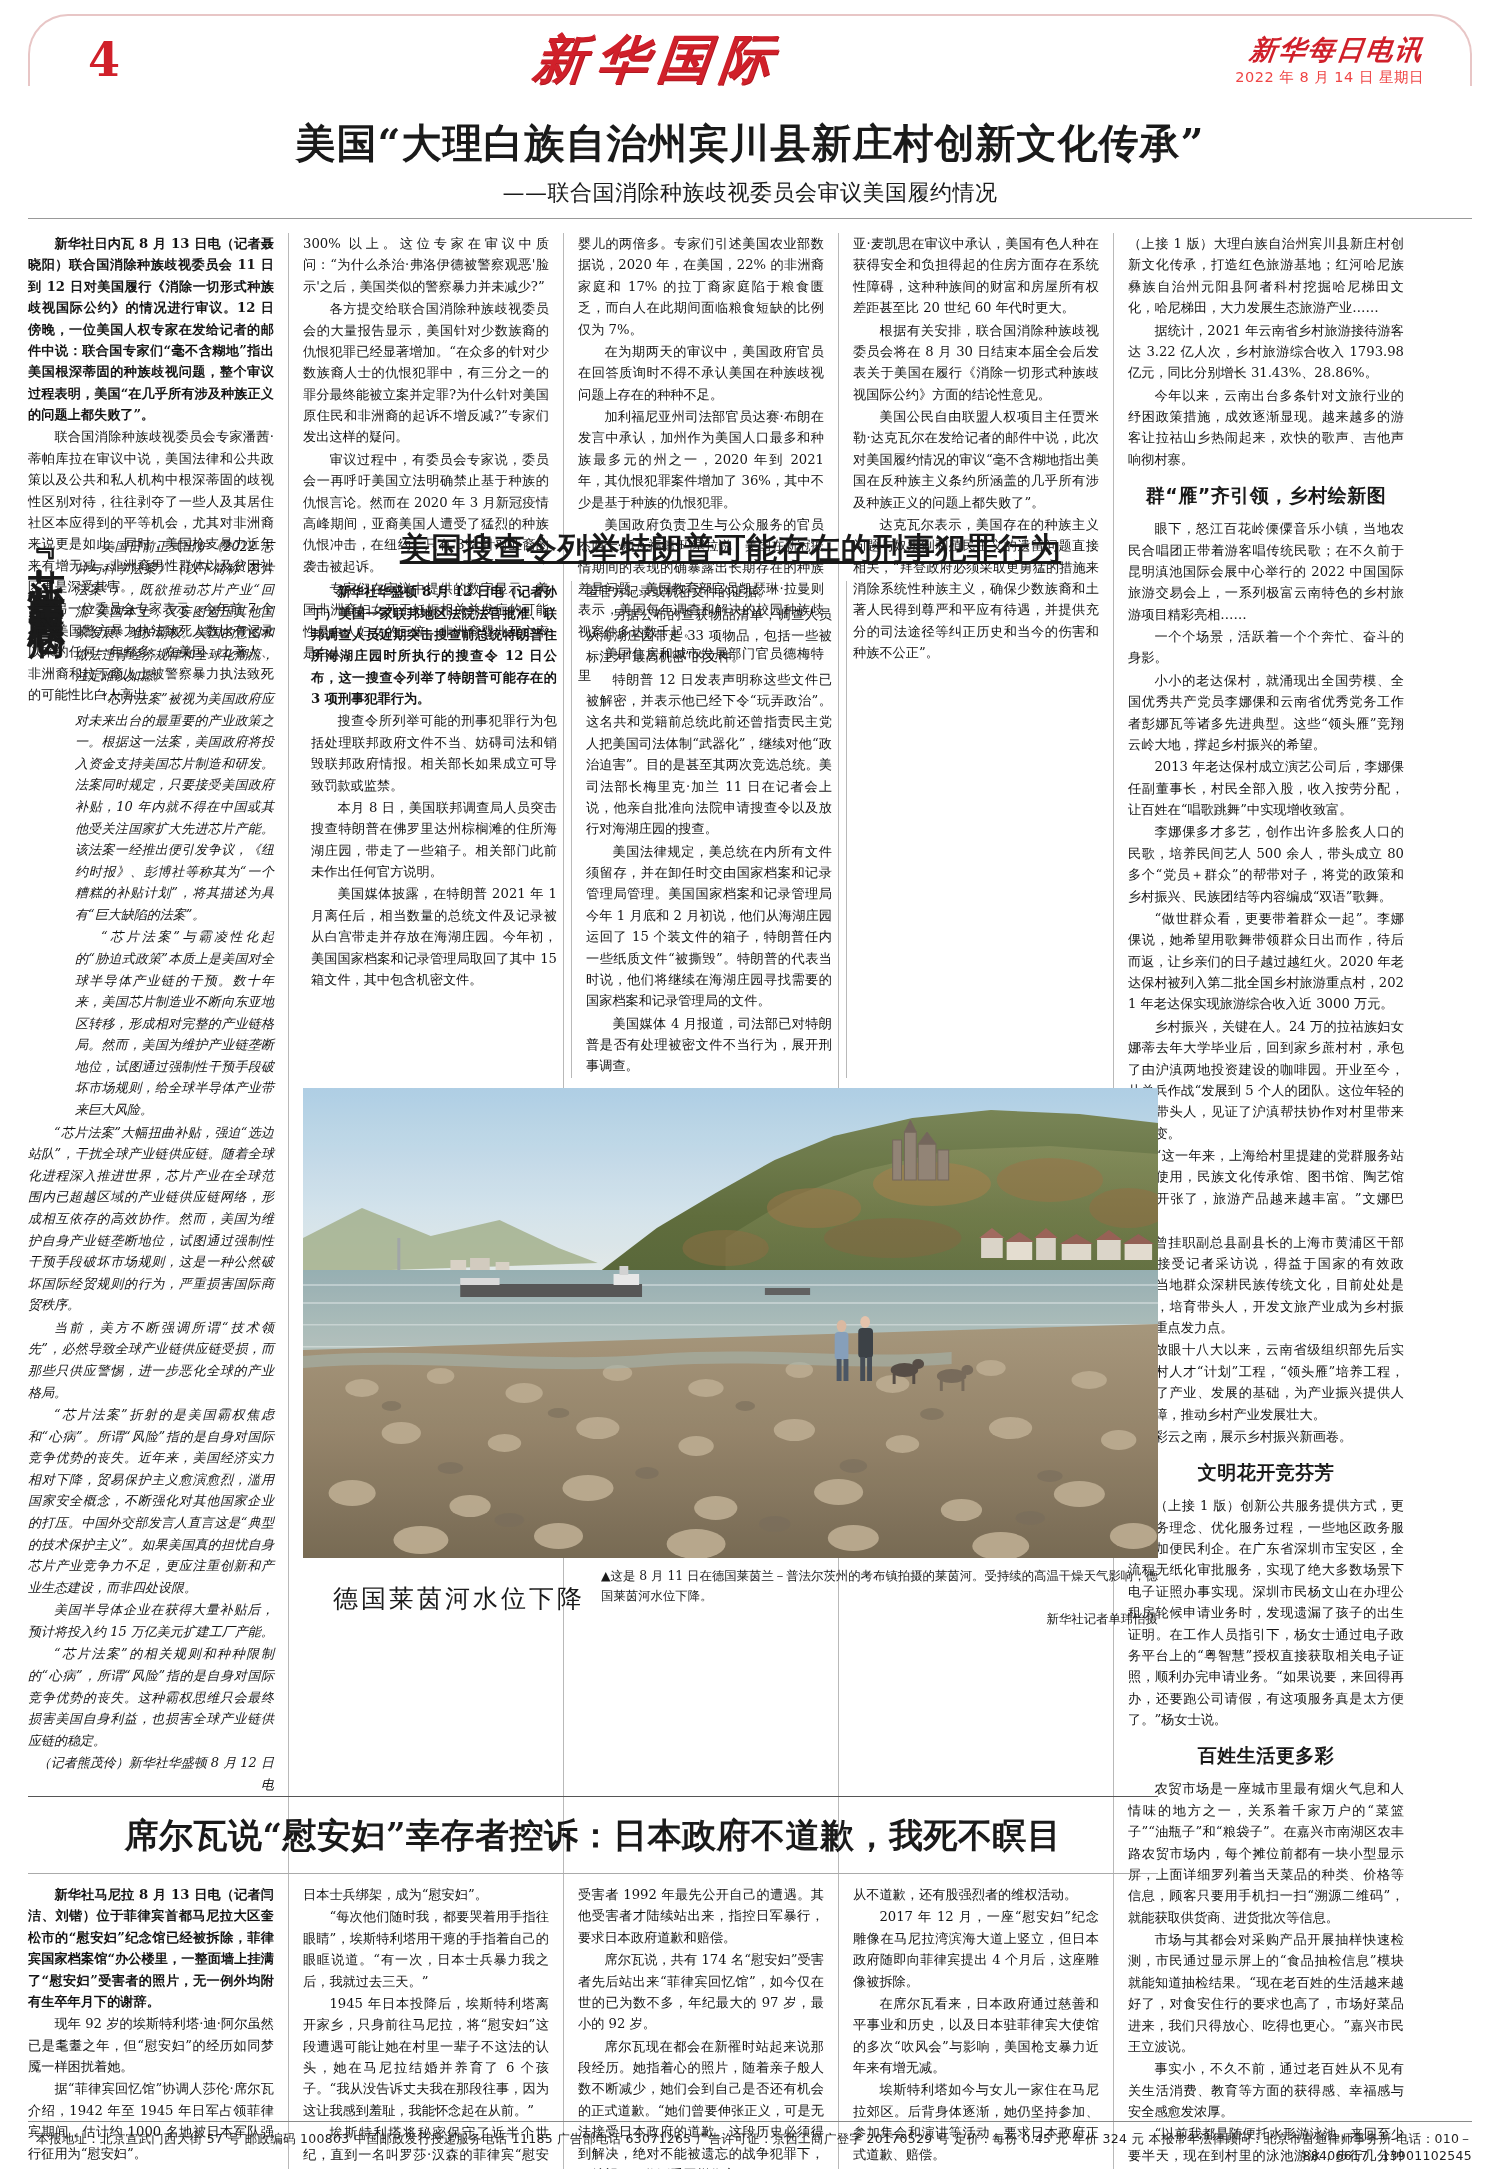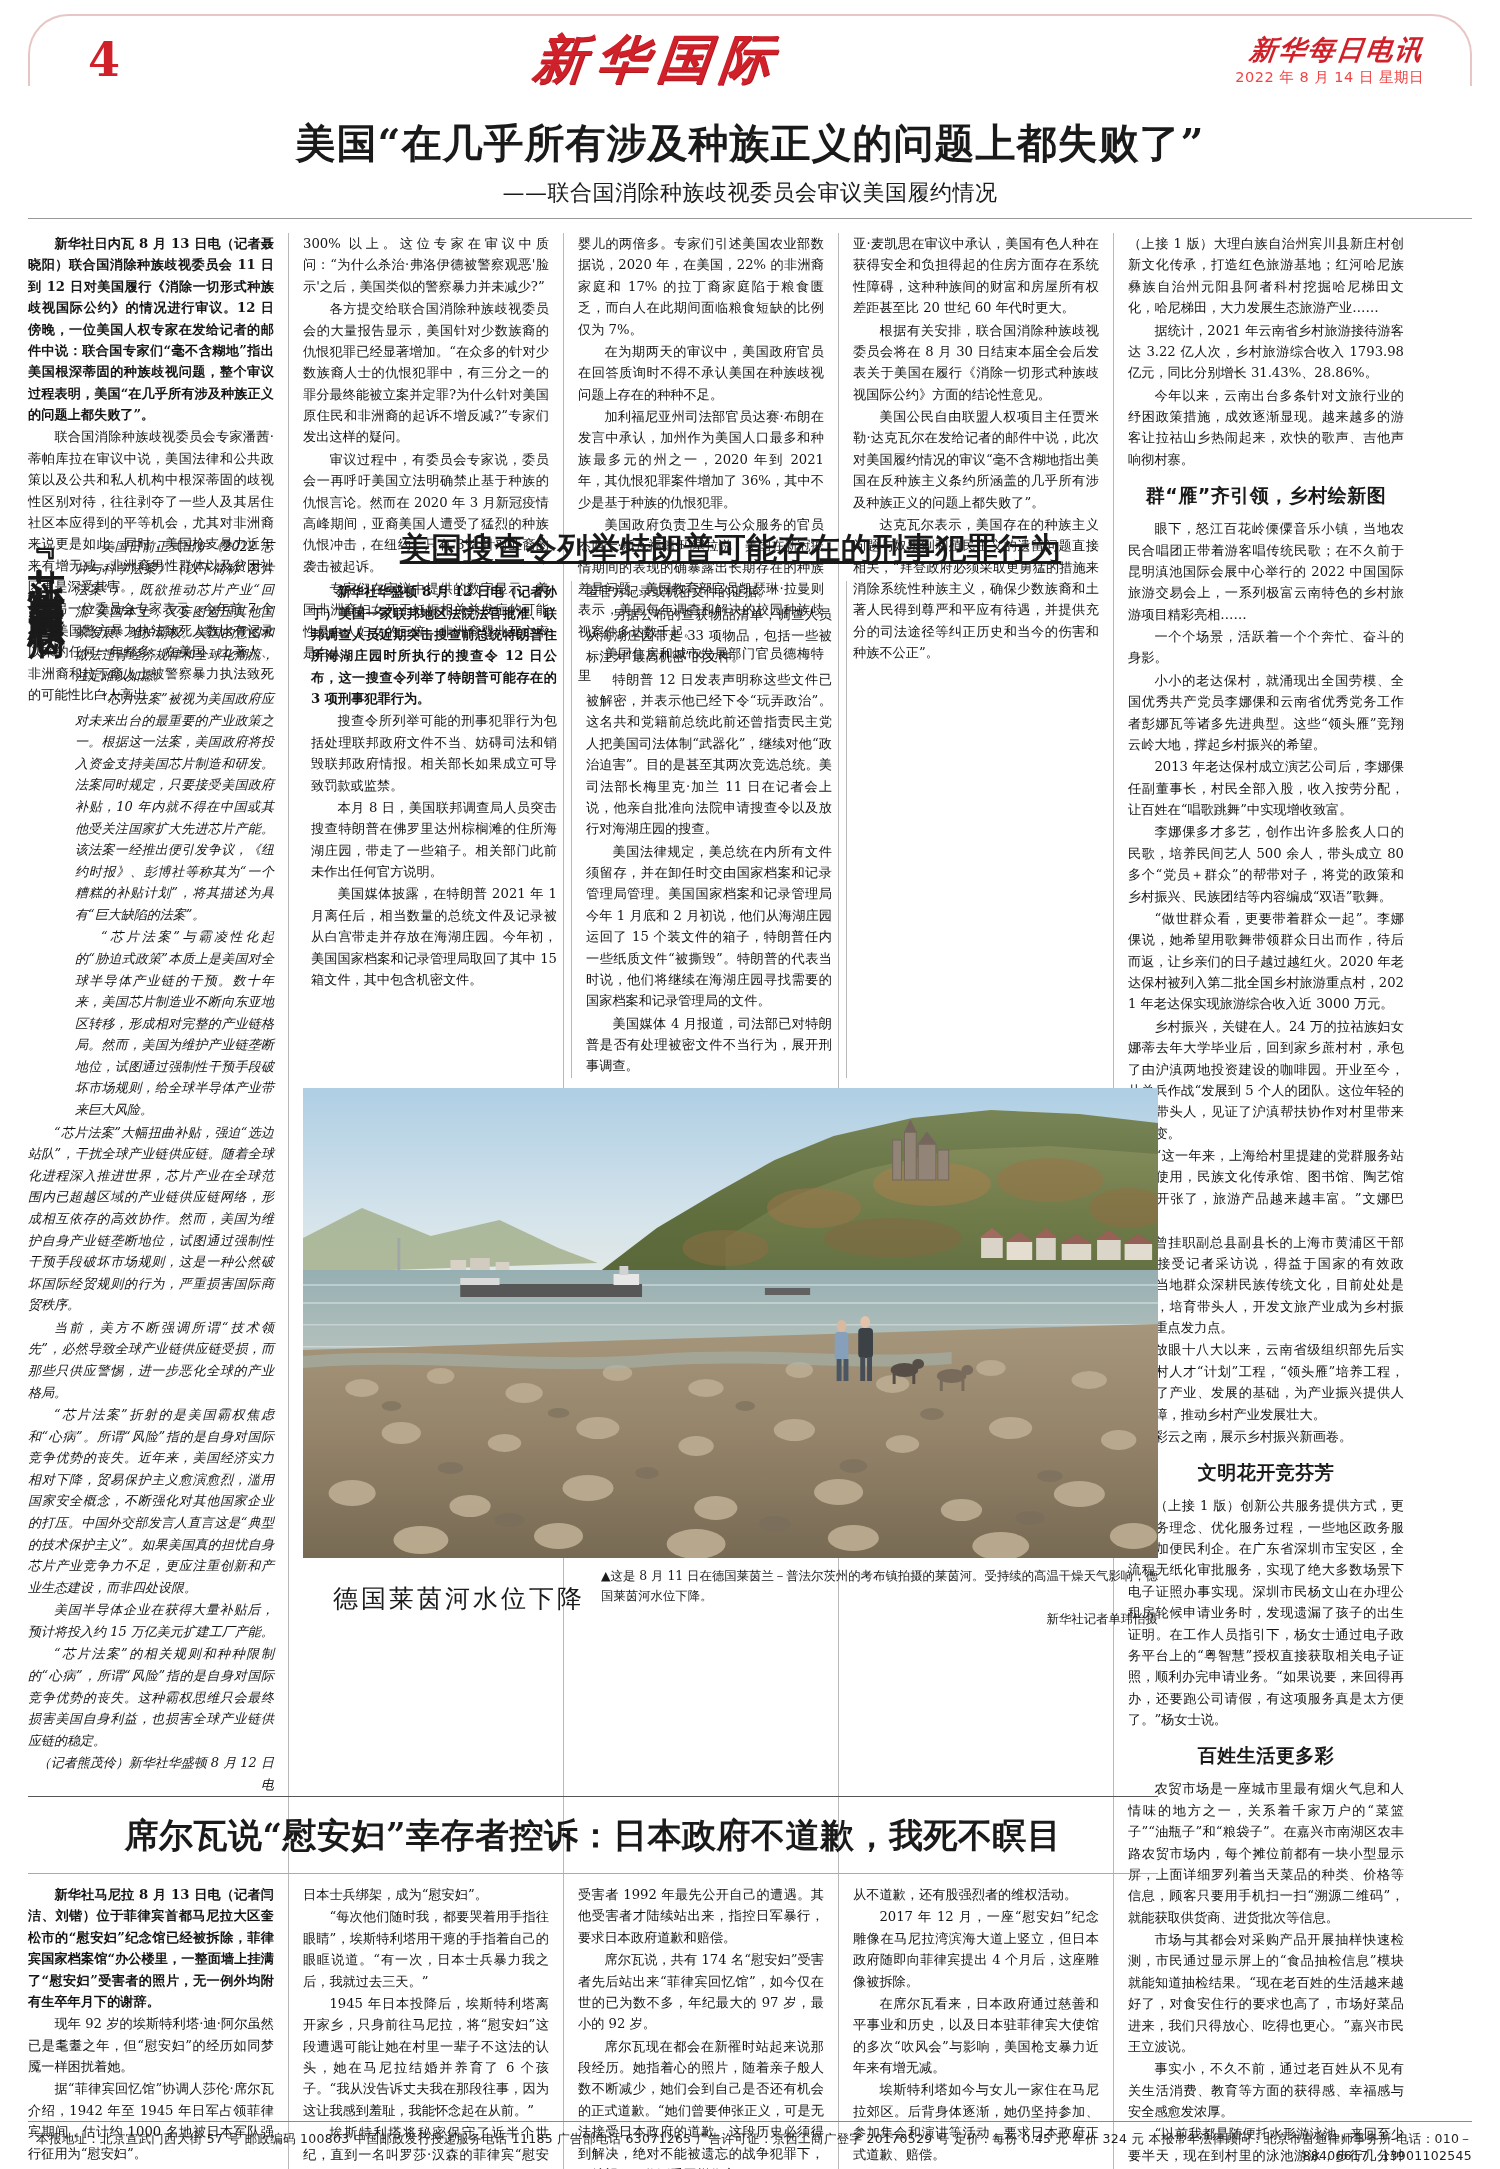--- a/index.html
+++ b/index.html
@@ -162,21 +162,21 @@
     <div class="masthead-inner">
       <div class="page-no">4</div>
       <div class="section-title">新华国际</div>
       <div class="nameplate">
         <div class="np-logo">新华每日电讯</div>
         <div class="np-date">2022 年 8 月 14 日 星期日</div>
       </div>
     </div>
   </div>
 
-  <div class="lead-head">美国“在几乎所有涉及种族正义的问题上都失败了”</div>
+  <div class="lead-head">美国“大理白族自治州宾川县新庄村创新文化传承”</div>
   <div class="lead-sub">——联合国消除种族歧视委员会审议美国履约情况</div>
   <div class="rule-thin"></div>
 
   <div class="cols">
 
     <div class="col" style="width:246px">
       <p class="bt dateline">新华社日内瓦 8 月 13 日电（记者聂晓阳）联合国消除种族歧视委员会 11 日到 12 日对美国履行《消除一切形式种族歧视国际公约》的情况进行审议。12 日傍晚，一位美国人权专家在发给记者的邮件中说：联合国专家们“毫不含糊地”指出美国根深蒂固的种族歧视问题，整个审议过程表明，美国“在几乎所有涉及种族正义的问题上都失败了”。</p>
       <p class="bt">联合国消除种族歧视委员会专家潘茜·蒂帕库拉在审议中说，美国法律和公共政策以及公共和私人机构中根深蒂固的歧视性区别对待，往往剥夺了一些人及其居住社区本应得到的平等机会，尤其对非洲裔来说更是如此。同时，美国枪支暴力近年来有增无减，非洲裔男性群体以及贫困社区更是深受其害。</p>
       <p class="bt">另一位委员会专家表示，今年前 7 个月，美国警方暴力执法致死人数比有记录以来的任何一年都多。在美国，土著人、非洲裔和拉丁裔人士被警察暴力执法致死的可能性比白人高出</p>
     </div>

